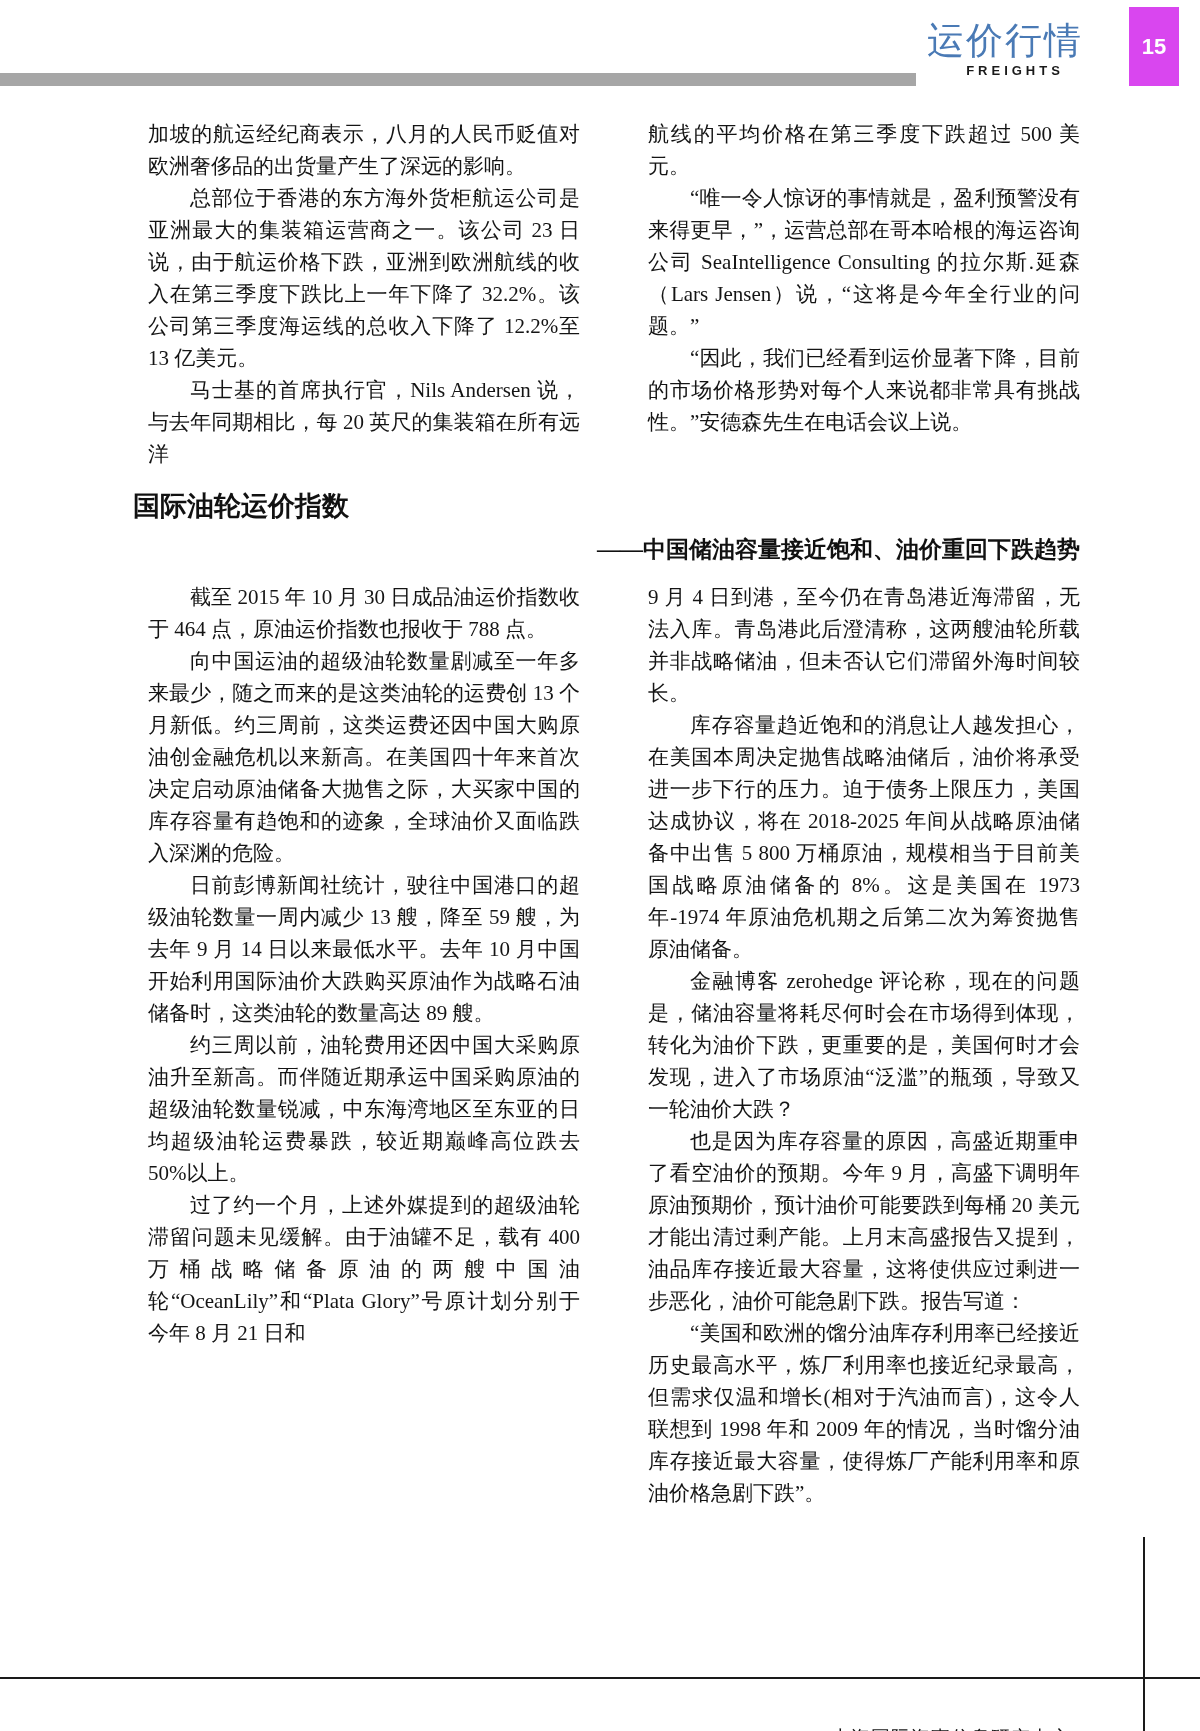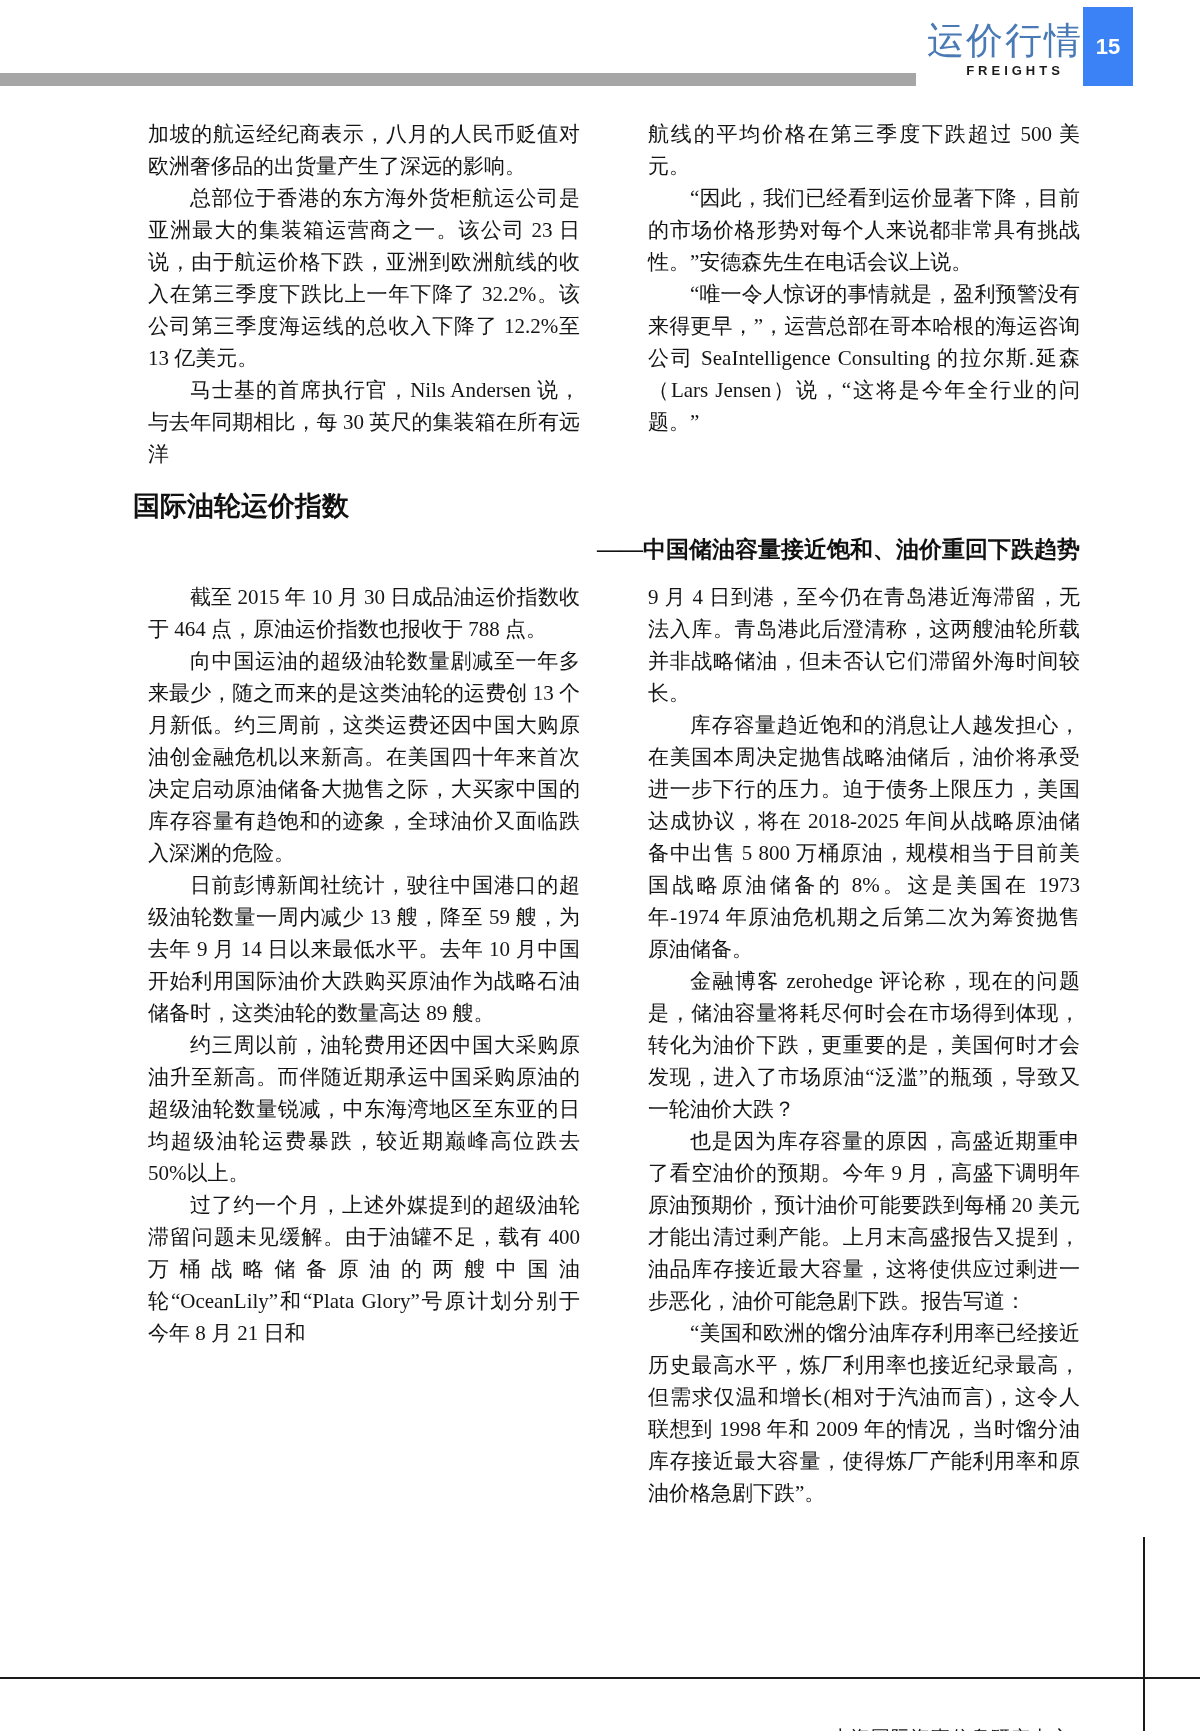--- a/index.html
+++ b/index.html
@@ -14,21 +14,21 @@
     position:absolute; left:927px; top:16px; width:176px; 
     font-family:"Liberation Sans","DejaVu Sans",sans-serif;
     font-size:37px; letter-spacing:2px; color:#4a7ab5; white-space:nowrap;
   }
   .hdr-en {
     position:absolute; left:927px; top:63px; width:176px; text-align:center;
     font-family:"Liberation Sans","DejaVu Sans",sans-serif;
     font-size:13px; font-weight:bold; letter-spacing:4px; color:#1a1a1a;
   }
   .pagebox {
-    position:absolute; left:1083px; top:7px; width:50px; height:79px; background:#3b82f6;
+    position:absolute; left:1129px; top:7px; width:50px; height:79px; background:#d946ef;
     display:flex; align-items:center; justify-content:center;
     font-family:"Liberation Sans","DejaVu Sans",sans-serif;
     font-size:22px; font-weight:bold; color:#ffffff;
   }
   
   .content { position:absolute; left:148px; top:118px; width:932px; }
   .cols { display:flex; gap:68px; }
   .col { width:432px; flex:none; }
   .p { margin:0; font-size:21px; line-height:32px; text-align:justify; text-indent:2em; }
   .p.noind { text-indent:0; }
@@ -62,26 +62,26 @@
   <div class="pagebox">
     <span>15</span>
   </div>
 
   <div class="content">
 
     <div class="cols">
       <div class="col">
         <p class="p noind">加坡的航运经纪商表示，八月的人民币贬值对欧洲奢侈品的出货量产生了深远的影响。</p>
         <p class="p">总部位于香港的东方海外货柜航运公司是亚洲最大的集装箱运营商之一。该公司 23 日说，由于航运价格下跌，亚洲到欧洲航线的收入在第三季度下跌比上一年下降了 32.2%。该公司第三季度海运线的总收入下降了 12.2%至 13 亿美元。</p>
-        <p class="p">马士基的首席执行官，Nils Andersen 说，与去年同期相比，每 30 英尺的集装箱在所有远洋</p>
+        <p class="p">马士基的首席执行官，Nils Andersen 说，与去年同期相比，每 20 英尺的集装箱在所有远洋</p>
       </div>
       <div class="col">
         <p class="p noind">航线的平均价格在第三季度下跌超过 500 美元。</p>
+        <p class="p">“唯一令人惊讶的事情就是，盈利预警没有来得更早，”，运营总部在哥本哈根的海运咨询公司 SeaIntelligence Consulting 的拉尔斯.延森（Lars Jensen）说，“这将是今年全行业的问题。”</p>
         <p class="p">“因此，我们已经看到运价显著下降，目前的市场价格形势对每个人来说都非常具有挑战性。”安德森先生在电话会议上说。</p>
-        <p class="p">“唯一令人惊讶的事情就是，盈利预警没有来得更早，”，运营总部在哥本哈根的海运咨询公司 SeaIntelligence Consulting 的拉尔斯.延森（Lars Jensen）说，“这将是今年全行业的问题。”</p>
       </div>
     </div>
 
     <h2 class="sec-head">国际油轮运价指数</h2>
     <div class="sec-sub">——中国储油容量接近饱和、油价重回下跌趋势</div>
 
     <div class="cols main-cols">
       <div class="col">
         <p class="p">截至 2015 年 10 月 30 日成品油运价指数收于 464 点，原油运价指数也报收于 788 点。</p>
         <p class="p">向中国运油的超级油轮数量剧减至一年多来最少，随之而来的是这类油轮的运费创 13 个月新低。约三周前，这类运费还因中国大购原油创金融危机以来新高。在美国四十年来首次决定启动原油储备大抛售之际，大买家中国的库存容量有趋饱和的迹象，全球油价又面临跌入深渊的危险。</p>

